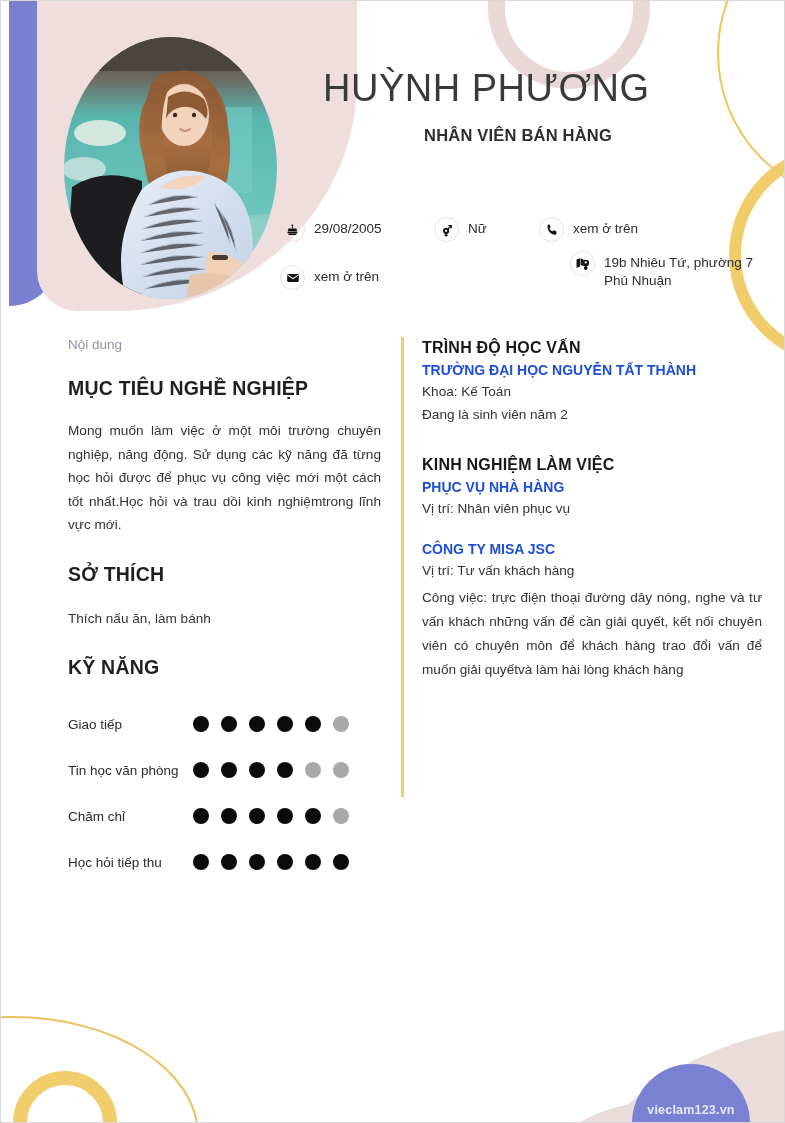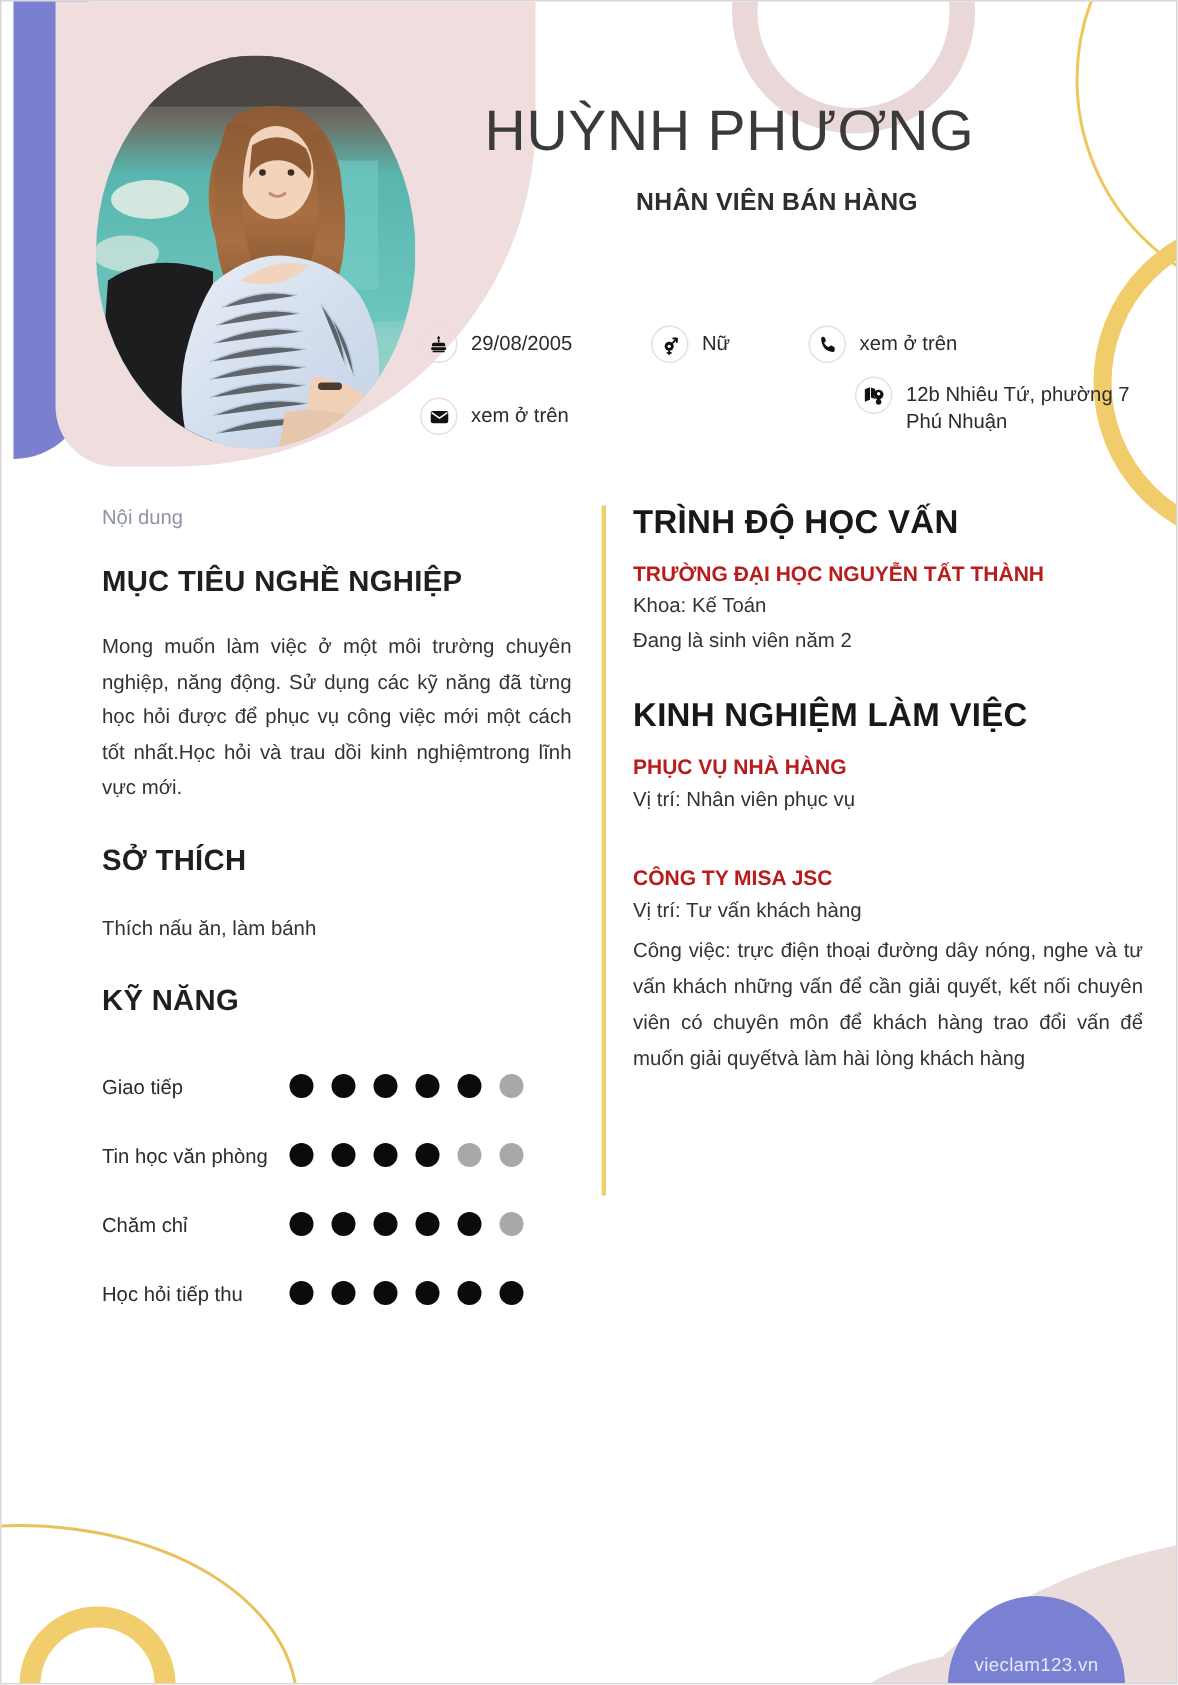--- a/index.html
+++ b/index.html
@@ -91,20 +91,21 @@
     background: #7a80d2;
   }
   .watermark {
     position: absolute;
     left: 631px; top: 1102px;
     width: 118px;
     text-align: center;
     font-size: 12.5px;
     color: #e7e8f5;
     letter-spacing: .2px;
+    font-weight: bold;
   }
 
   
   .avatar {
     position: absolute;
     left: 63px; top: 36px;
     width: 213px; height: 262px;
     border-radius: 50%;
     overflow: hidden;
   }
@@ -188,32 +189,32 @@
     line-height: 19px;
     padding-right: 6px;
   }
   .dots { display: flex; gap: 12px; }
   .dot { width: 16px; height: 16px; border-radius: 50%; background: #a8a8a8; }
   .dot.on { background: #0b0b0b; }
 
   
   .col-right { position: absolute; left: 421px; top: 334px; width: 340px; }
   .h-big-r {
-    font-size: 22px;
+    font-size: 16px;
     font-weight: bold;
     color: #181818;
     letter-spacing: .2px;
     line-height: 26px;
   }
   .h-sub {
     font-size: 14px;
     font-weight: bold;
-    color: #b91c1c;
+    color: #1d4ed8;
     line-height: 19px;
-    margin-top: 12px;
+    margin-top: 0;
   }
   .r-line {
     font-size: 13.6px;
     color: #333333;
     line-height: 23px;
   }
   .r-para {
     font-size: 13.6px;
     color: #333333;
     line-height: 24px;
@@ -350,21 +351,21 @@
       <div class="contact-item" style="width:205px">
         <span class="ic">
           <svg width="15" height="15" viewBox="0 0 24 24" fill="#111">
             <path d="M2.5 5.6L8 3.4v13.4L2.5 19V5.6z"></path>
             <path d="M9 3.6l4.6 1.8v4.2c-.9.5-1.5 1.5-1.5 2.6 0 1.3 1 2.6 2.2 4.1l-5.3-1.9V3.6z"></path>
             <circle cx="17.2" cy="11.3" r="5.2"></circle>
             <circle cx="17.2" cy="10.4" r="1.8" fill="#fff"></circle>
             <path d="M17.2 14.2c1.6 2 3 3.6 3 5 0 1.7-1.3 3-3 3s-3-1.3-3-3c0-1.4 1.4-3 3-5z" fill="#111"></path>
           </svg>
         </span>
-        <span class="ctext">12b Nhiêu Tứ, phường 7 Phú Nhuận</span>
+        <span class="ctext">19b Nhiêu Tứ, phường 7 Phú Nhuận</span>
       </div>
     </div>
   </div>
 
   <div class="divider"></div>
 
   <div class="col-left">
     <div class="section-kicker">Nội dung</div>
 
     <div class="h-big">MỤC TIÊU NGHỀ NGHIỆP</div>

